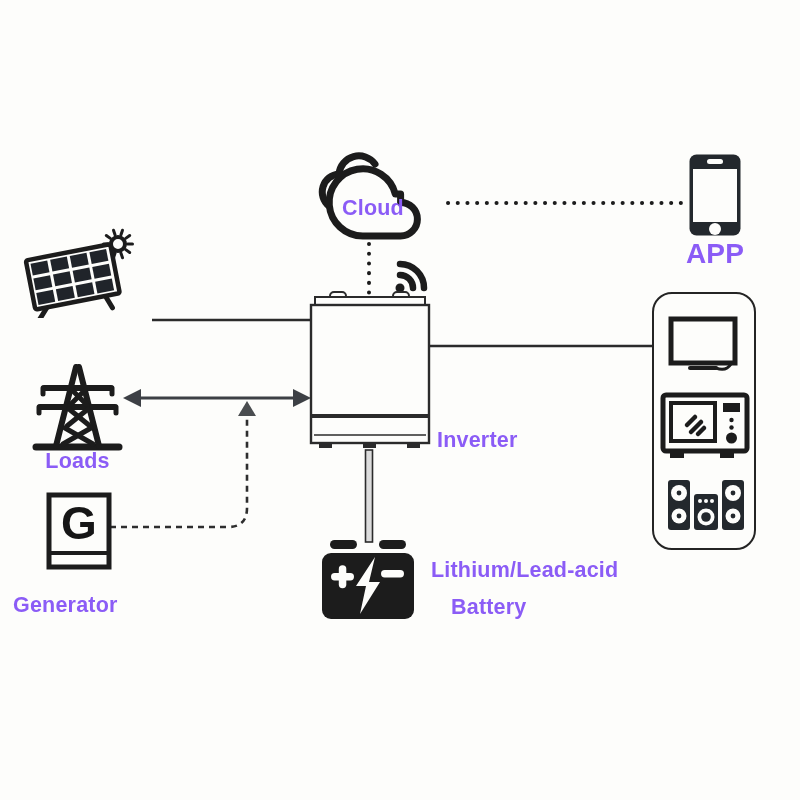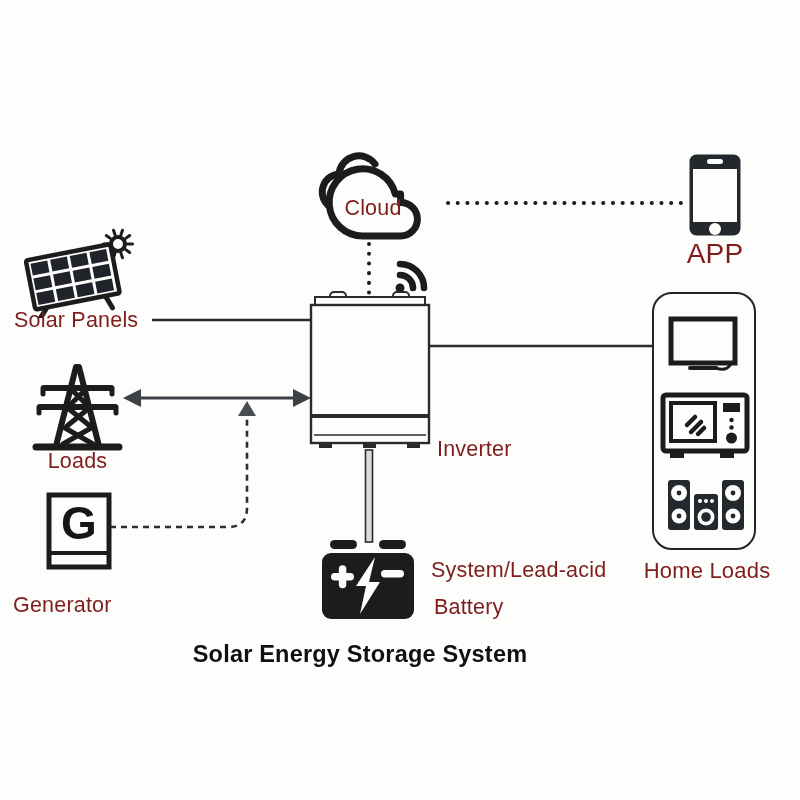--- a/index.html
+++ b/index.html
@@ -1,19 +1,19 @@
 <!DOCTYPE html>
 <html><head>
 <meta charset="utf-8">
 <style>
   html,body{margin:0;padding:0;}
   body{font-family:"Liberation Sans", sans-serif; background:#ffffff;}
   #stage{position:relative; width:800px; height:800px; background:#fdfdfb; overflow:hidden;}
   .abs{position:absolute;}
-  .label{color:#7f1d1d; font-size:21.5px; letter-spacing:.2px; white-space:nowrap;}
+  .label{color:#8b5cf6; font-size:21.5px; letter-spacing:.2px; white-space:nowrap;font-weight:bold;}
   .center{text-align:center;}
   svg{display:block;}
   #title{font-size:23.5px; font-weight:700; color:#101010; letter-spacing:.2px;}
   #gletter{font-size:46px; font-weight:800; color:#161616; line-height:1;}
   #homeloads-box{border:2.5px solid #242424; border-radius:20px; background:#fdfdfb;}
 </style>
 </head>
 <body>
 
 <div id="stage">
@@ -91,21 +91,20 @@
           <rect x="38" y="45" width="17" height="12"></rect>
           <rect x="58" y="45" width="17" height="12"></rect>
           <rect x="78" y="45" width="17" height="12"></rect>
         <rect x="18" y="60" width="17" height="12"></rect>
           <rect x="38" y="60" width="17" height="12"></rect>
           <rect x="58" y="60" width="17" height="12"></rect>
           <rect x="78" y="60" width="17" height="12"></rect>
       </g>
     </g>
   </svg>
-  <div class="abs label" style="left:14px;top:308px">Solar Panels</div>
 
   <svg class="abs" style="left:30px;top:360px" width="95" height="92" viewBox="0 0 95 92">
     <g stroke="#1c1c1c" stroke-linecap="round" fill="none">
       <line x1="6" y1="87" x2="89" y2="87" stroke-width="7"></line>
       <line x1="26" y1="86" x2="46" y2="7" stroke-width="6"></line>
       <line x1="69" y1="86" x2="49" y2="7" stroke-width="6"></line>
       <line x1="14" y1="28" x2="81" y2="28" stroke-width="6"></line>
       <line x1="13" y1="28" x2="13" y2="34" stroke-width="5"></line>
       <line x1="82" y1="28" x2="82" y2="34" stroke-width="5"></line>
       <line x1="10" y1="47" x2="85" y2="47" stroke-width="6"></line>
@@ -134,35 +133,35 @@
     <rect x="25" y="4" width="16" height="9" rx="4" fill="#fdfdfb" stroke="#2b2b2b" stroke-width="2"></rect>
     <rect x="88" y="4" width="16" height="9" rx="4" fill="#fdfdfb" stroke="#2b2b2b" stroke-width="2"></rect>
     <rect x="10" y="9" width="110" height="8" fill="#fdfdfb" stroke="#2b2b2b" stroke-width="2"></rect>
     <rect x="6" y="17" width="118" height="138" fill="#fdfdfb" stroke="#2b2b2b" stroke-width="2.4"></rect>
     <rect x="6" y="126" width="118" height="4" fill="#2b2b2b"></rect>
     <line x1="9" y1="147" x2="121" y2="147" stroke="#2b2b2b" stroke-width="1.6"></line>
     <rect x="14" y="155" width="13" height="5" fill="#2b2b2b"></rect>
     <rect x="58" y="155" width="13" height="5" fill="#2b2b2b"></rect>
     <rect x="102" y="155" width="13" height="5" fill="#2b2b2b"></rect>
   </svg>
-  <div class="abs label" style="left:437px;top:437px">Inverter</div>
+  <div class="abs label" style="left:437px;top:428px">Inverter</div>
 
   <svg class="abs" style="left:322px;top:540px" width="96" height="82" viewBox="0 0 96 82">
     <rect x="8" y="0" width="27" height="9" rx="4.5" fill="#1c1c1c"></rect>
     <rect x="57" y="0" width="27" height="9" rx="4.5" fill="#1c1c1c"></rect>
     <rect x="0" y="13" width="92" height="66" rx="9" fill="#1c1c1c"></rect>
     <g fill="#fdfdfb">
       <rect x="9" y="33" width="23" height="7.5" rx="3.7"></rect>
       <rect x="16.8" y="25.3" width="7.5" height="23" rx="3.7"></rect>
       <rect x="59" y="30" width="23" height="7.5" rx="3.7"></rect>
       <polygon points="53,17 34,46 44,46 38,74 58,42 47,42"></polygon>
     </g>
   </svg>
-  <div class="abs label" style="left:431px;top:558px">System/Lead-acid</div>
-  <div class="abs label" style="left:434px;top:595px">Battery</div>
+  <div class="abs label" style="left:431px;top:558px">Lithium/Lead-acid</div>
+  <div class="abs label" style="left:451px;top:595px">Battery</div>
 
   <div id="homeloads-box" class="abs" style="left:652px;top:292px;width:100px;height:254px"></div>
 
   <svg class="abs" style="left:668px;top:316px" width="74" height="58" viewBox="0 0 74 58">
     <rect x="3" y="3" width="64" height="44" fill="#fdfdfb" stroke="#1c1c1c" stroke-width="5"></rect>
     <line x1="22" y1="52" x2="48" y2="52" stroke="#1c1c1c" stroke-width="4" stroke-linecap="round"></line>
     <path d="M48 52 q10 4 15 -4" fill="none" stroke="#1c1c1c" stroke-width="3" stroke-linecap="round"></path>
   </svg>
 
   <svg class="abs" style="left:660px;top:392px" width="90" height="70" viewBox="0 0 90 70">
@@ -193,17 +192,15 @@
     <circle cx="67" cy="38" r="7.5" fill="#fdfdfb"></circle>
       <circle cx="67" cy="38" r="2.4" fill="#23282d"></circle>
     <rect x="28" y="16" width="24" height="36" rx="3" fill="#23282d"></rect>
     <circle cx="34" cy="23" r="2" fill="#fdfdfb"></circle>
       <circle cx="40" cy="23" r="2" fill="#fdfdfb"></circle>
       <circle cx="46" cy="23" r="2" fill="#fdfdfb"></circle>
     <circle cx="40" cy="39" r="8.5" fill="#fdfdfb"></circle>
       <circle cx="40" cy="39" r="4.8" fill="#23282d"></circle>
   </svg>
 
-  <div class="abs label center" style="left:637px;top:558px;width:140px;font-size:22px">Home Loads</div>
-
-  <div id="title" class="abs center" style="left:110px;top:641px;width:500px">Solar Energy Storage System</div>
+
 
 </div>
 
 </body></html>

